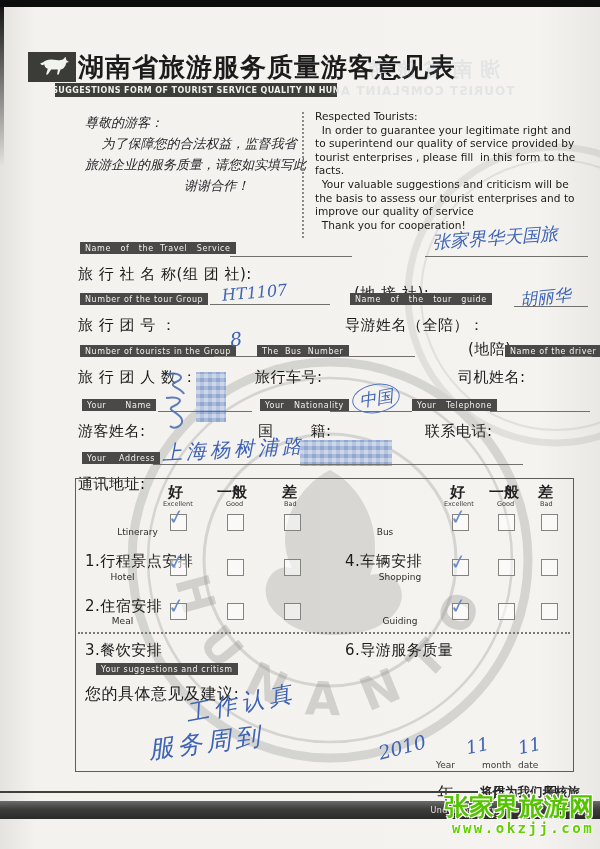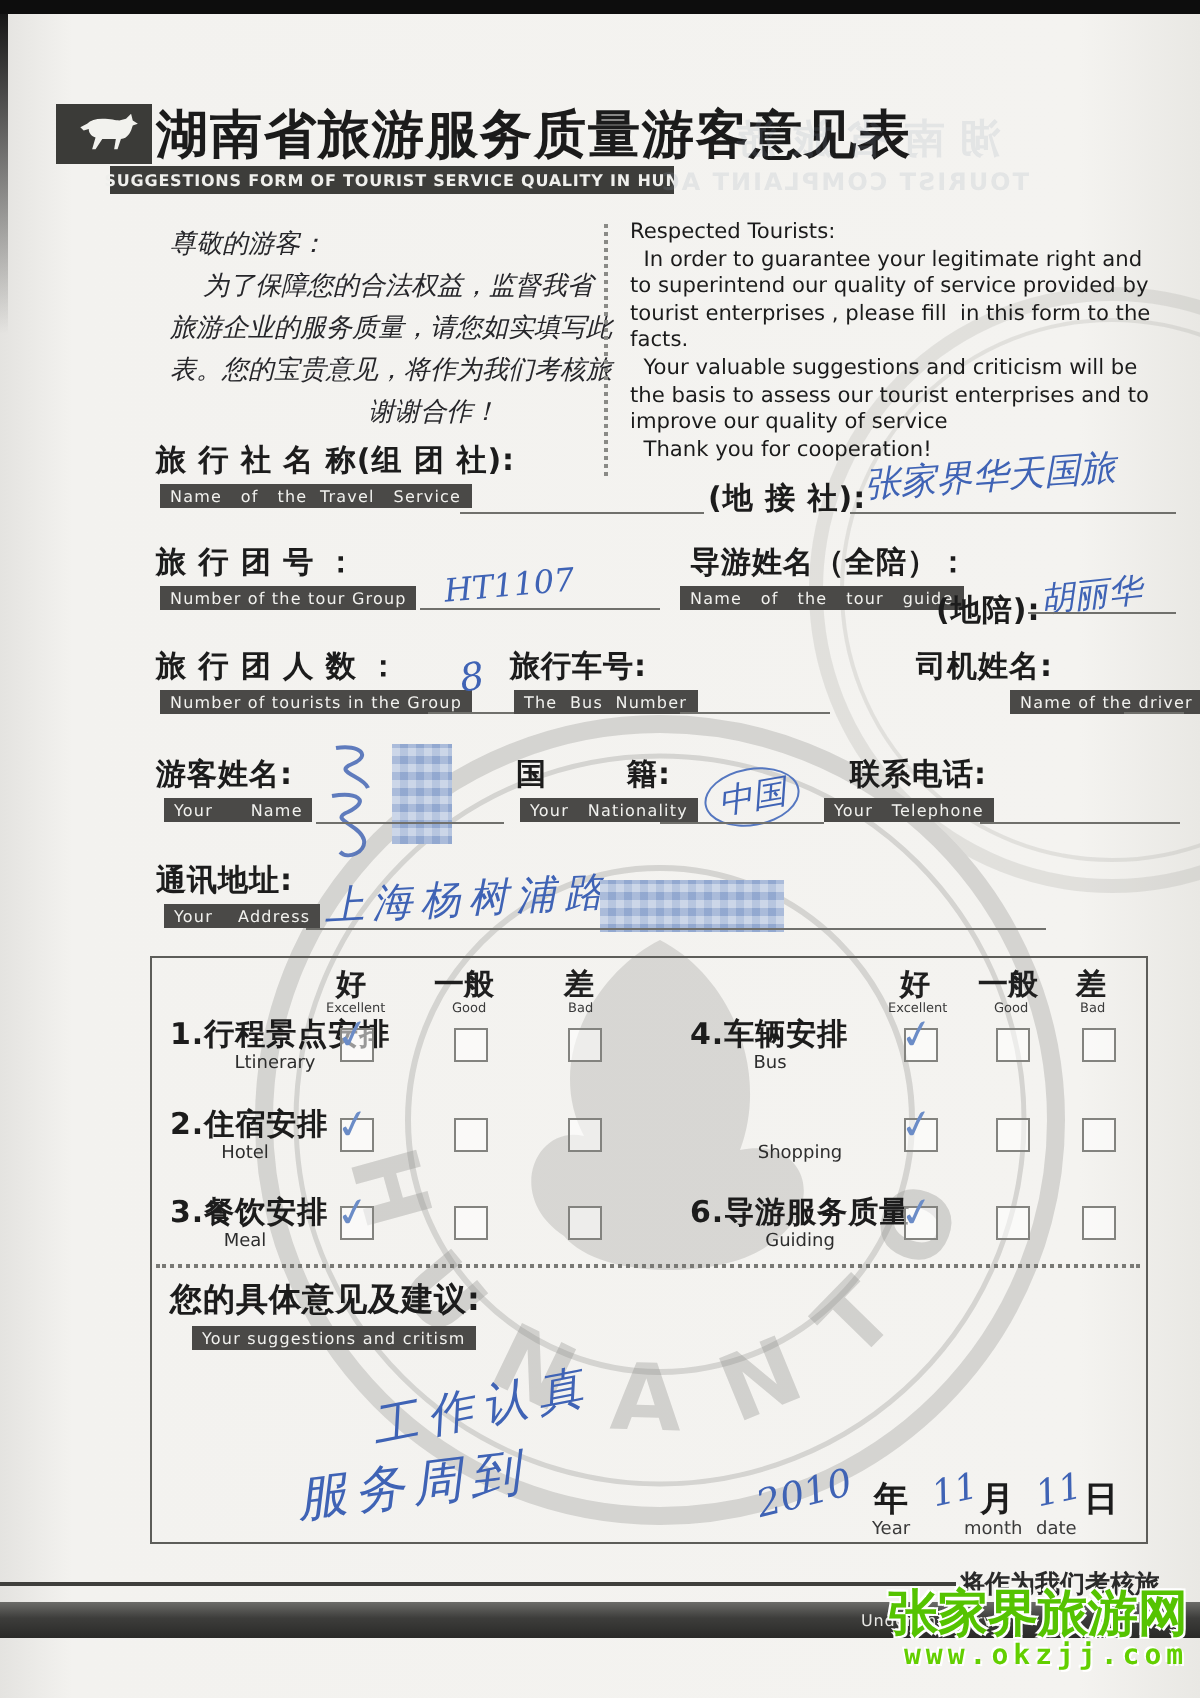--- a/index.html
+++ b/index.html
@@ -1,20 +1,20 @@
 <!DOCTYPE html>
 <html><head>
 <meta charset="utf-8">
 <style>
   html,body{margin:0;padding:0;background:#9a9a98;}
   .page{position:relative;width:600px;height:849px;margin:0 auto;overflow:hidden;
         background:linear-gradient(90deg,#e4e3e0,#f3f2ef 6%,#f4f3f0 90%,#e9e8e4);
         font-family:"DejaVu Sans","Liberation Sans",sans-serif;color:#1e1e1e;}
   .abs{position:absolute;}
-  .cjk-label{font-weight:bold;color:#1c1c1c;font-size:15px;white-space:pre;letter-spacing:.5px;}
+  .cjk-label{font-weight:normal;color:#1c1c1c;font-size:15px;white-space:pre;letter-spacing:.5px;margin-top:44px;}
   .badge{background:#4a4947;color:#f1f1ee;font-size:8px;padding:1.5px 5px;letter-spacing:.6px;
          white-space:pre;display:inline-block;}
   .uline{border-bottom:1.6px solid #70706c;height:0;}
   .hw{color:#3f63b5;font-style:italic;font-family:"DejaVu Serif",serif;white-space:pre;}
   .checkbox{width:15px;height:15px;border:1.7px solid #83837f;background:rgba(255,255,255,.55);}
   .tick{position:absolute;left:-3px;top:-10px;color:#6b8cc7;font-size:20px;font-weight:bold;
         transform:rotate(-10deg);font-style:normal;}
   .colhead{font-weight:bold;font-size:15px;color:#1f1f1f;}
   .colsub{font-size:6.5px;color:#3a3a3a;}
   .item-en{font-size:9px;color:#2d2d2d;text-align:center;}
@@ -61,21 +61,20 @@
   <div class="abs" style="left:55px;top:83px;width:282px;height:14px;background:#3d3d3a;display:flex;align-items:center;justify-content:center;">
     <span style="color:#efefec;font-size:8px;font-weight:bold;letter-spacing:.4px;white-space:nowrap;">SUGGESTIONS FORM OF TOURIST SERVICE QUALITY IN HUN</span>
   </div>
   <div class="abs bleed" style="left:360px;top:56px;font-size:20px;letter-spacing:8px;">湖南省旅游</div>
   <div class="abs bleed" style="left:330px;top:84px;font-size:12px;letter-spacing:1px;">TOURIST COMPLAINT AC</div>
 
   <div class="abs" style="left:85px;top:112px;">
     <div class="introcn">尊敬的游客：</div>
     <div class="introcn">    为了保障您的合法权益，监督我省</div>
     <div class="introcn">旅游企业的服务质量，请您如实填写此</div>
-    <div class="introcn">表。您的宝贵意见，将作为我们考核旅</div>
     <div class="introcn">                        谢谢合作！</div>
   </div>
   <div class="abs" style="left:302px;top:112px;height:126px;border-left:2px dotted #8a8a86;"></div>
   <div class="abs" style="left:315px;top:110px;">
     <div class="introen">Respected Tourists:</div>
     <div class="introen">  In order to guarantee your legitimate right and</div>
     <div class="introen">to superintend our quality of service provided by</div>
     <div class="introen">tourist enterprises , please fill  in this form to the</div>
     <div class="introen">facts.</div>
     <div class="introen">  Your valuable suggestions and criticism will be</div>
@@ -89,21 +88,21 @@
   <div class="abs uline" style="left:230px;top:256px;width:122px;"></div>
   <div class="abs cjk-label" style="left:354px;top:240px;">(地 接 社):</div>
   <div class="abs hw" style="left:432px;top:226px;font-size:18px;transform:rotate(-4deg);">张家界华天国旅</div>
   <div class="abs uline" style="left:425px;top:256px;width:163px;"></div>
 
   <div class="abs cjk-label" style="left:78px;top:272px;">旅 行 团 号 ：</div>
   <span class="abs badge" style="left:80px;top:293px;">Number of the tour Group</span>
   <div class="abs hw" style="left:222px;top:283px;font-size:16px;transform:rotate(-5deg);">HT1107</div>
   <div class="abs uline" style="left:210px;top:304px;width:120px;"></div>
   <div class="abs cjk-label" style="left:345px;top:272px;">导游姓名（全陪）：</div>
-  <span class="abs badge" style="left:340px;top:293px;">Name   of   the   tour   guide</span>
+  <span class="abs badge" style="left:350px;top:293px;">Name   of   the   tour   guide</span>
   <div class="abs cjk-label" style="left:468px;top:296px;">(地陪):</div>
   <div class="abs hw" style="left:520px;top:286px;font-size:17px;transform:rotate(-6deg);">胡丽华</div>
   <div class="abs uline" style="left:514px;top:306px;width:74px;"></div>
 
   <div class="abs cjk-label" style="left:78px;top:324px;text-align:center;">旅 行 团 人 数 ：</div>
   <span class="abs badge" style="left:80px;top:345px;">Number of tourists in the Group</span>
   <div class="abs hw" style="left:230px;top:328px;font-size:19px;transform:rotate(-8deg);">8</div>
   <div class="abs uline" style="left:214px;top:356px;width:72px;"></div>
   <div class="abs cjk-label" style="left:255px;top:324px;">旅行车号:</div>
   <span class="abs badge" style="left:257px;top:345px;">The  Bus  Number</span>

